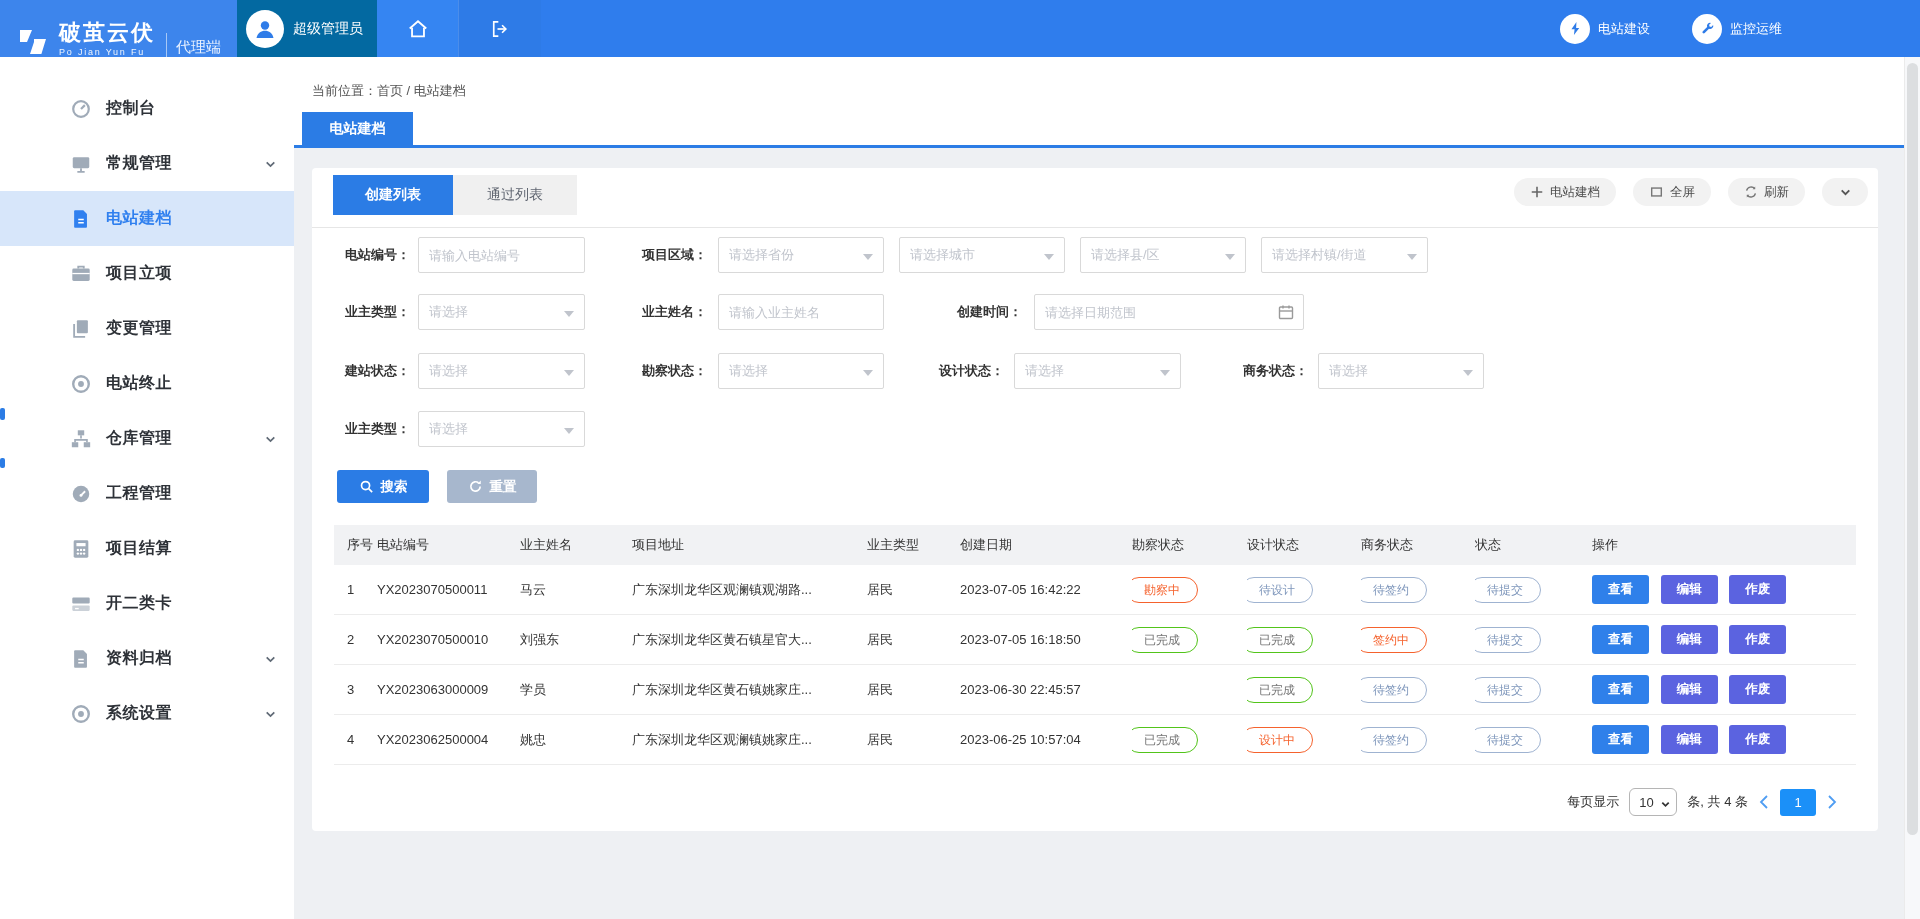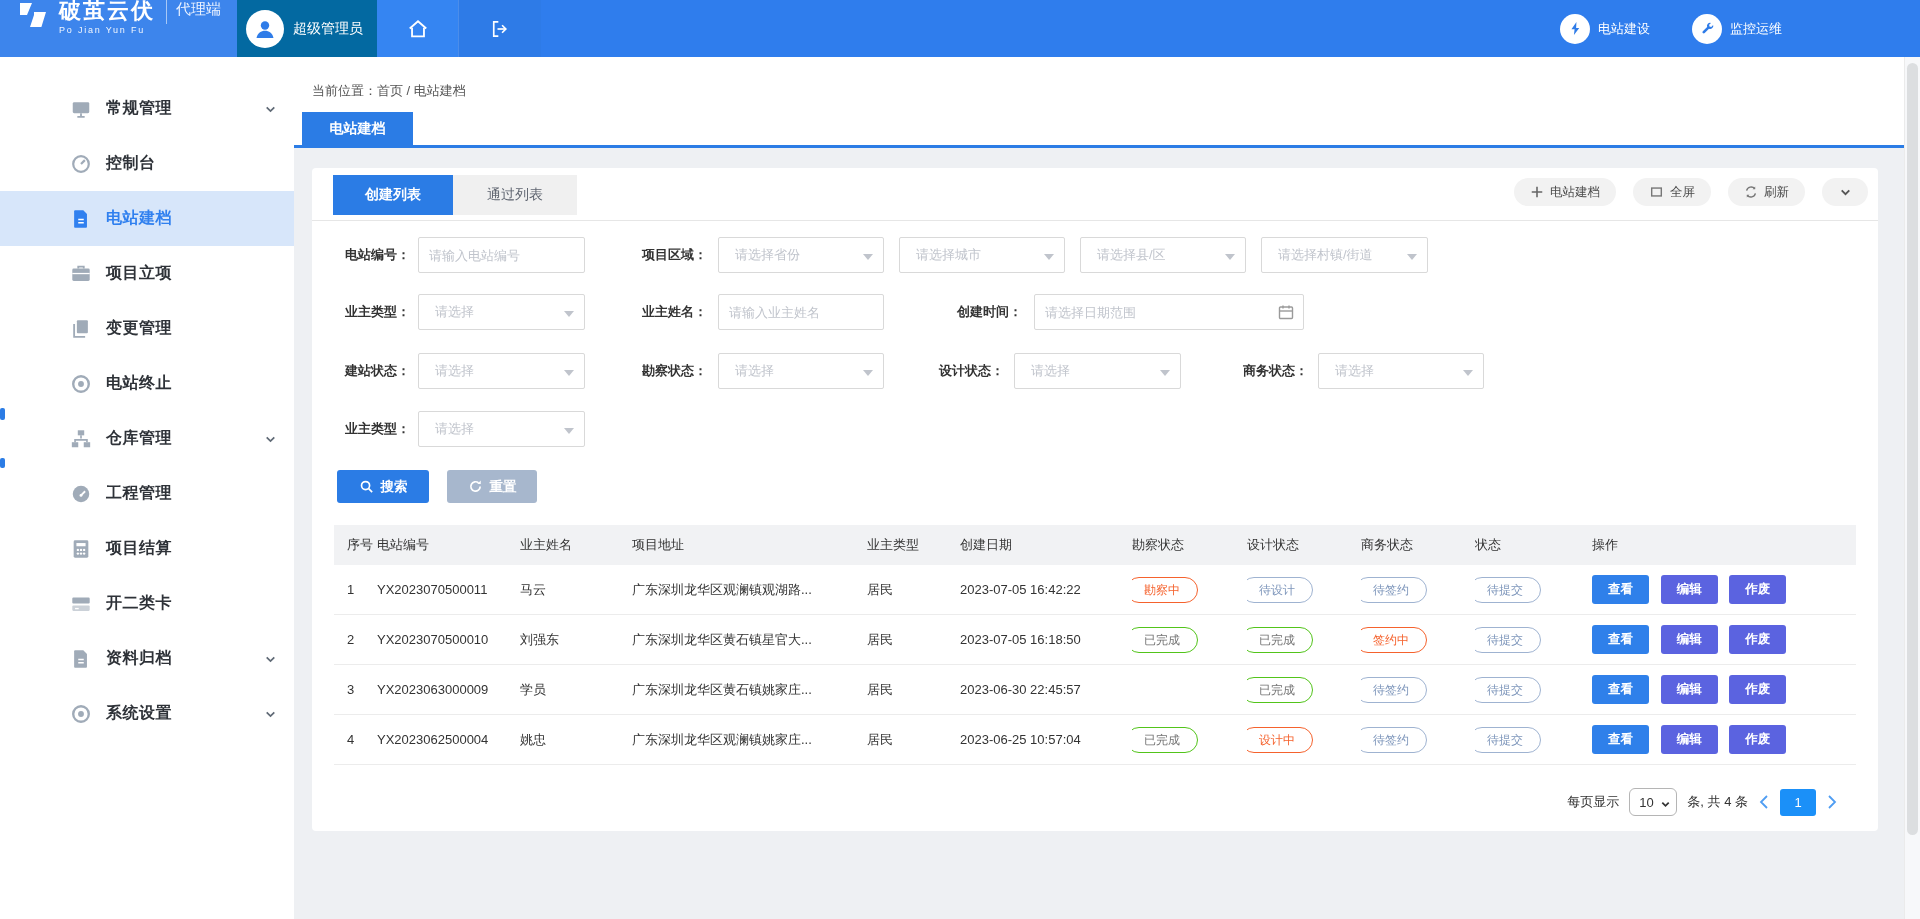--- a/index.html
+++ b/index.html
@@ -2,21 +2,21 @@
 <html><head>
 <meta charset="utf-8">
 <style>
   * { margin:0; padding:0; box-sizing:border-box; }
   html,body { width:1920px; height:919px; overflow:hidden; }
   body { font-family:"Liberation Sans","DejaVu Sans",sans-serif; font-size:13px; color:#333; background:#eef0f3; position:relative; }
   svg { display:block; }
 
   
   .topbar { position:absolute; left:0; top:0; width:1920px; height:57px; background:#2f7ded; z-index:30; }
-  .logo-seg { position:absolute; left:0; top:0; width:237px; height:57px; background:#3d85ec; display:flex; align-items:flex-start; }
+  .logo-seg { position:absolute; left:0; top:0; width:237px; height:57px; background:#3d85ec; display:flex; align-items:flex-end; }
   .logo-mark { margin-left:16px; }
   .logo-text { margin-left:9px; color:#fff; line-height:1; }
   .logo-title { font-size:22px; font-weight:bold; letter-spacing:2px; }
   .logo-sub { font-size:9px; letter-spacing:1.8px; margin-top:4px; color:rgba(255,255,255,.92); }
   .logo-divider { width:1px; height:24px; background:rgba(255,255,255,.55); margin-left:11px; }
   .edition { color:#eaf2ff; font-size:15px; margin-left:9px; }
   .user-seg { position:absolute; left:237px; top:0; width:164px; height:57px; background:#0369a1; display:flex; align-items:center; cursor:pointer; }
   .avatar { width:38px; height:38px; border-radius:50%; background:#fff; margin-left:9px; display:flex; align-items:center; justify-content:center; }
   .user-name { color:#fff; font-size:14px; margin-left:9px; }
   .home-seg { position:absolute; left:377px; top:0; width:81px; height:57px; background:#3585f2; display:flex; align-items:center; justify-content:center; cursor:pointer; }
@@ -40,37 +40,37 @@
   
   .main { position:absolute; left:294px; top:57px; width:1626px; height:862px; background:#eef0f3; }
   .crumb-strip { position:absolute; left:0; top:0; width:1626px; height:91px; background:#fff; border-bottom:3px solid #2b7ce5; }
   .breadcrumb { position:absolute; left:18px; top:25px; font-size:13px; color:#555; }
   .breadcrumb .crumb-path { color:#555; cursor:pointer; }
   .page-tab { position:absolute; left:8px; bottom:0; width:111px; height:33px; background:#2b7ce5; color:#fff; font-size:14px; font-weight:600; display:flex; align-items:center; justify-content:center; cursor:pointer; }
 
   .card { position:absolute; left:18px; top:111px; width:1566px; height:663px; background:#fff; border-radius:4px; }
 
   
-  .card-head { position:absolute; left:0; top:0; right:0; height:53px; border-bottom:1px solid #e6e6e6; }
+  .card-head { position:absolute; left:0; top:0; right:0; height:60px; border-bottom:1px solid #e6e6e6; }
   .tabs { position:absolute; left:21px; top:7px; display:flex; }
   .tab { height:40px; display:flex; align-items:center; justify-content:center; font-size:14px; cursor:pointer; }
   .tab.active { width:120px; background:#2b7ce5; color:#fff; font-weight:600; }
   .tab.plain { width:124px; background:#f0f0f0; color:#5f6570; }
   .head-actions { position:absolute; right:10px; top:10px; display:flex; gap:17px; }
   .pill-btn { height:28px; border-radius:14px; background:#f2f2f2; border:none; display:flex; align-items:center; padding:0 16px; font-size:12.5px; color:#4a4a4a; cursor:pointer; font-family:inherit; }
   .pill-btn svg { margin-right:6px; }
   .pill-btn.icon-only { width:46px; justify-content:center; padding:0; }
   .pill-btn.icon-only svg { margin:0; }
 
   
   .flabel { position:absolute; width:80px; height:36px; line-height:36px; text-align:right; font-size:13px; font-weight:bold; color:#333; }
   .fctrl { position:absolute; height:36px; background:#fff; border:1px solid #d9d9d9; border-radius:2px; }
   input.fctrl { padding:0 10px; font-size:13px; color:#333; outline:none; font-family:inherit; }
   input.fctrl::placeholder { color:#c0c4cc; }
-  .sel { display:flex; align-items:center; padding:0 26px 0 16px; cursor:pointer; position:absolute; }
+  .sel { display:flex; align-items:center; padding:0 26px 0 10px; cursor:pointer; position:absolute; }
   .sel .ph { color:#c0c4cc; font-size:13px; white-space:nowrap; overflow:hidden; }
   .caret { position:absolute; right:10px; top:16px; width:0; height:0; border-left:5px solid transparent; border-right:5px solid transparent; border-top:6px solid #c0c4cc; }
   .date-wrap { position:absolute; }
   .date-wrap input { width:100%; height:36px; padding:0 34px 0 10px; }
   .cal-icon { position:absolute; right:9px; top:9px; }
 
   .btn-search { position:absolute; left:25px; top:302px; width:92px; height:33px; background:#2b7ce5; border:none; border-radius:3px; color:#fff; font-size:13.5px; font-weight:600; display:flex; align-items:center; justify-content:center; gap:7px; cursor:pointer; font-family:inherit; }
   .btn-reset { position:absolute; left:135px; top:302px; width:90px; height:33px; background:#a7b7cd; border:none; border-radius:3px; color:#fff; font-size:13.5px; font-weight:600; display:flex; align-items:center; justify-content:center; gap:7px; cursor:pointer; font-family:inherit; }
 
   
@@ -161,35 +161,35 @@
       </span>
       <span class="lbl">监控运维</span>
     </div>
   </nav>
 </header>
 
 <aside class="sidebar">
 
   <div class="side-item">
     <svg class="side-icon" viewBox="0 0 24 24">
+        <circle cx="12" cy="12" r="8.5" fill="none" stroke="currentColor" stroke-width="2.4"></circle>
+        <path d="M12 12l4.2-4.2" stroke="currentColor" stroke-width="2.4" fill="none"></path>
+      </svg>
+    <span class="side-label">控制台</span>
+  </div>
+
+  <div class="side-item">
+    <svg class="side-icon" viewBox="0 0 24 24">
         <rect x="3" y="4.5" width="18" height="12" rx="1.5" fill="currentColor"></rect>
         <path d="M8 20.5h8M12 16.5v4" stroke="currentColor" stroke-width="2" fill="none"></path>
       </svg>
     <span class="side-label">常规管理</span>
     <svg class="side-chevron" width="13" height="13" viewBox="0 0 12 12">
         <path d="M2.5 4l3.5 3.5L9.5 4" stroke="#606a76" stroke-width="1.6" fill="none"></path>
       </svg>
-  </div>
-
-  <div class="side-item">
-    <svg class="side-icon" viewBox="0 0 24 24">
-        <circle cx="12" cy="12" r="8.5" fill="none" stroke="currentColor" stroke-width="2.4"></circle>
-        <path d="M12 12l4.2-4.2" stroke="currentColor" stroke-width="2.4" fill="none"></path>
-      </svg>
-    <span class="side-label">控制台</span>
   </div>
 
   <div class="side-item active">
     <svg class="side-icon" viewBox="0 0 24 24">
         <path d="M5.5 2.5h9l4 4v14a1 1 0 0 1-1 1h-12a1 1 0 0 1-1-1v-17a1 1 0 0 1 1-1z" fill="currentColor"></path>
         <path d="M9 12.5h6M9 16h6" stroke="#fff" stroke-width="1.6" fill="none"></path>
       </svg>
     <span class="side-label">电站建档</span>
   </div>
 

